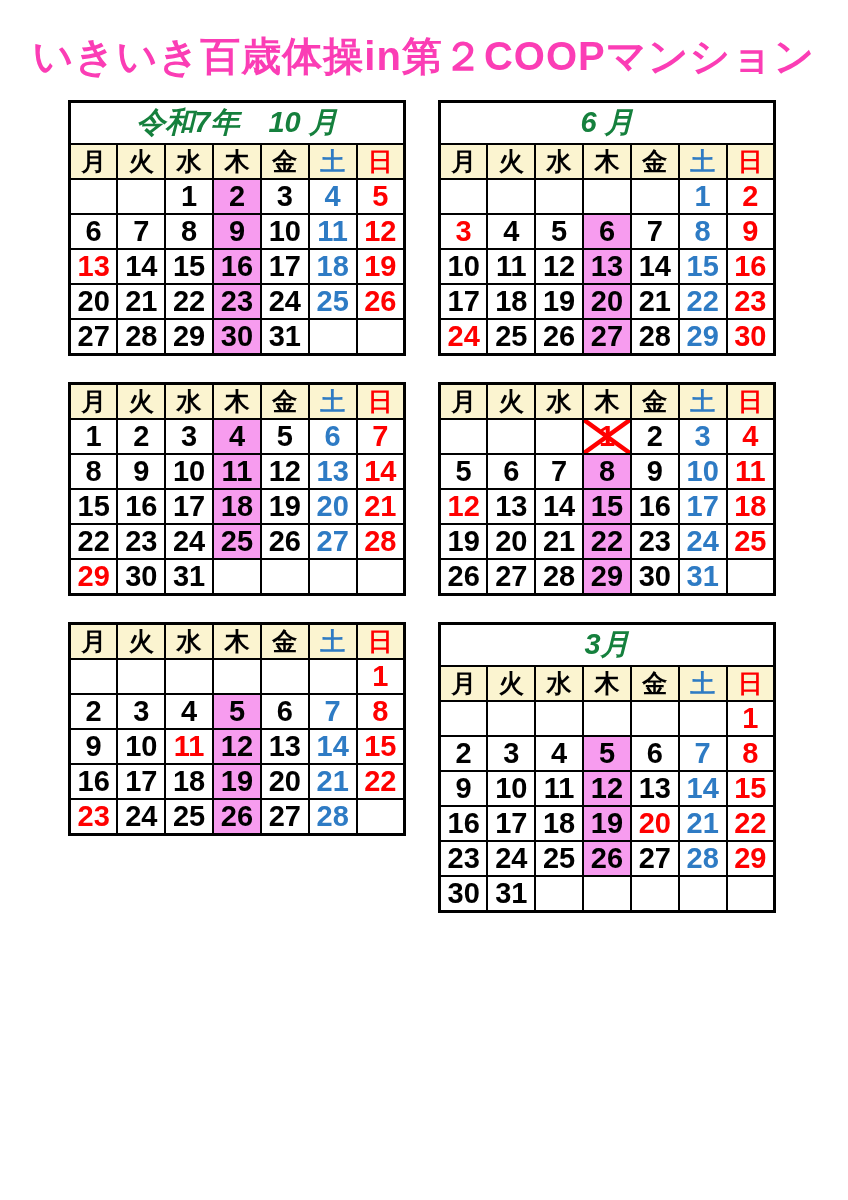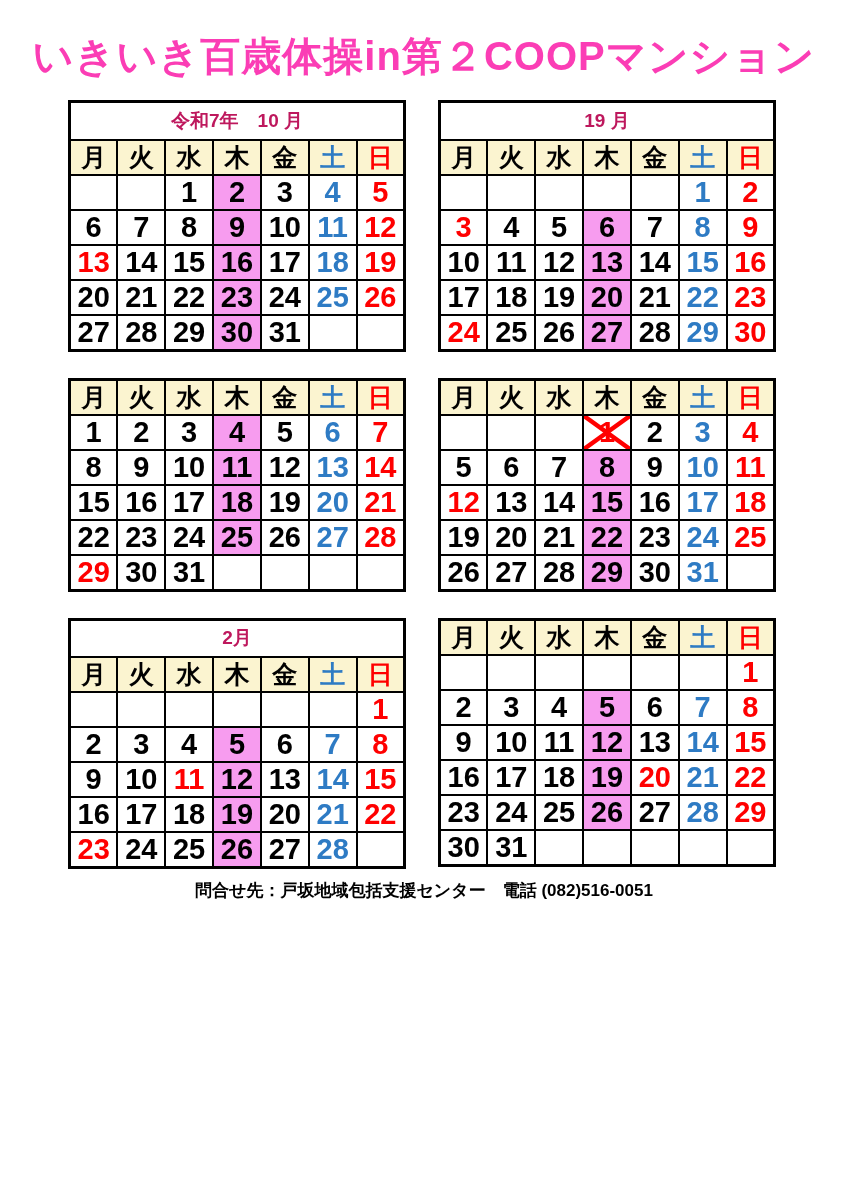--- a/index.html
+++ b/index.html
@@ -42,21 +42,21 @@
     table-layout: fixed;
     border: 3px solid #000;
     background: #fff;
   }
   .cal td {
     border: 2px solid #000;
     text-align: center;
     vertical-align: middle;
     padding: 0;
   }
-  .cal-title td { height: 38px; font-size: 19px; font-weight: bold; color: #be185d; white-space: nowrap; }
+  .cal-title td { height: 38px; font-size: 29px; font-weight: bold; color: #15803d; white-space: nowrap; font-style: italic; }
   .cal-head  td { height: 31px; font-size: 25px; font-weight: bold; background: #fbf4d0; }
   .cal-date  td { height: 35px; font-size: 29px; font-weight: bold; position: relative; }
   .cal-date  td.hl { background: #f79cef; }
 
   svg.cross { position: absolute; left: 0; top: 0; width: 100%; height: 100%; display: block; }
   svg.cross line { stroke: #ff0000; stroke-width: 4.5; vector-effect: non-scaling-stroke; stroke-linecap: round; }
 
   .footer {
     margin-top: 10px;
     text-align: center;
@@ -137,21 +137,21 @@
               <td></td>
               <td></td>
             </tr>
           </tbody>
         </table>
       </div>
     <div>
         <table class="cal">
           <tbody>
             <tr class="cal-title">
-              <td colspan="7">19 月</td>
+              <td colspan="7">6 月</td>
             </tr>
             <tr class="cal-head">
               <td style="color: rgb(0, 0, 0);">月</td>
               <td style="color: rgb(0, 0, 0);">火</td>
               <td style="color: rgb(0, 0, 0);">水</td>
               <td style="color: rgb(0, 0, 0);">木</td>
               <td style="color: rgb(0, 0, 0);">金</td>
               <td style="color: rgb(46, 123, 196);">土</td>
               <td style="color: rgb(255, 0, 0);">日</td>
             </tr>
@@ -322,23 +322,20 @@
               <td><span style="color: rgb(0, 0, 0);">30</span></td>
               <td><span style="color: rgb(46, 123, 196);">31</span></td>
               <td></td>
             </tr>
           </tbody>
         </table>
       </div>
     <div>
         <table class="cal">
           <tbody>
-            <tr class="cal-title">
-              <td colspan="7">2月</td>
-            </tr>
             <tr class="cal-head">
               <td style="color: rgb(0, 0, 0);">月</td>
               <td style="color: rgb(0, 0, 0);">火</td>
               <td style="color: rgb(0, 0, 0);">水</td>
               <td style="color: rgb(0, 0, 0);">木</td>
               <td style="color: rgb(0, 0, 0);">金</td>
               <td style="color: rgb(46, 123, 196);">土</td>
               <td style="color: rgb(255, 0, 0);">日</td>
             </tr>
             <tr class="cal-date">
@@ -385,20 +382,23 @@
               <td><span style="color: rgb(0, 0, 0);">27</span></td>
               <td><span style="color: rgb(46, 123, 196);">28</span></td>
               <td></td>
             </tr>
           </tbody>
         </table>
       </div>
     <div>
         <table class="cal">
           <tbody>
+            <tr class="cal-title">
+              <td colspan="7">3月</td>
+            </tr>
             <tr class="cal-head">
               <td style="color: rgb(0, 0, 0);">月</td>
               <td style="color: rgb(0, 0, 0);">火</td>
               <td style="color: rgb(0, 0, 0);">水</td>
               <td style="color: rgb(0, 0, 0);">木</td>
               <td style="color: rgb(0, 0, 0);">金</td>
               <td style="color: rgb(46, 123, 196);">土</td>
               <td style="color: rgb(255, 0, 0);">日</td>
             </tr>
             <tr class="cal-date">
@@ -453,15 +453,14 @@
               <td></td>
               <td></td>
               <td></td>
               <td></td>
             </tr>
           </tbody>
         </table>
       </div>
   </div>
 
-  <div class="footer">問合せ先：戸坂地域包括支援センター　電話 (082)516-0051</div>
 
 </div>
 
 </body></html>

